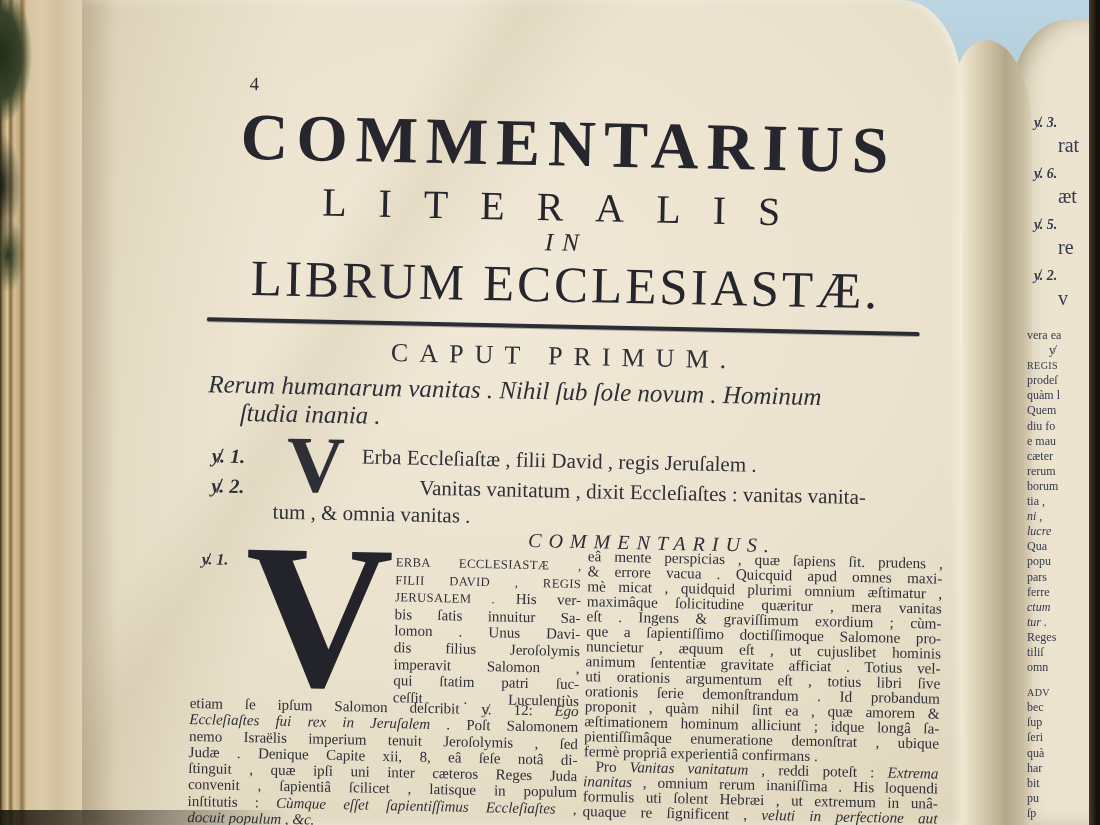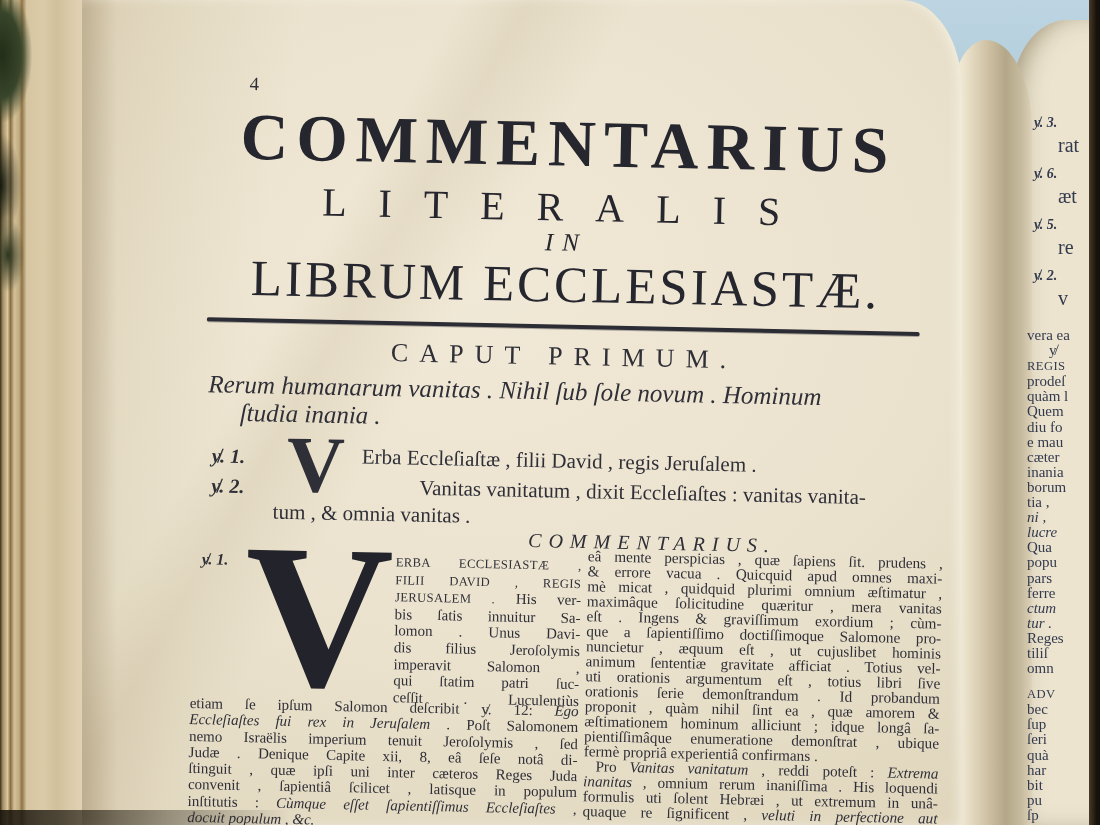--- a/index.html
+++ b/index.html
@@ -78,21 +78,21 @@
   .it{font-style:italic;}
   .sc{font-size:.84em;letter-spacing:.4px;}
 
   
   .rp{position:absolute;left:0;top:0;color:#333a4e;}
   .rpA{position:absolute;left:1034px;top:112px;}
   .vitem{margin-bottom:7px;}
   .vrow{font-size:14px;line-height:22px;font-weight:700;font-style:italic;}
   .vfrag{font-size:20px;line-height:22px;padding-left:24px;font-style:normal;font-weight:400;}
   .rpB{position:absolute;left:1027px;top:328px;width:72px;}
-  .rpB .cl{font-size:15px;line-height:15.1px;text-align:left;text-align-last:left;}
+  .rpB .cl{font-size:12px;line-height:15.1px;text-align:left;text-align-last:left;}
   .rpB .ind2{padding-left:22px;}
 </style>
 </head>
 <body>
 
 <div class="stage">
 
   <div class="sky"></div>
   <div class="edge-left"></div>
   <div class="page-right"></div>
@@ -192,21 +192,21 @@
     <div class="rpB">
         <div class="cl">vera ea</div>
         <div class="cl ind2"><span>y̸</span></div>
         <div class="cl"><span class="sc">REGIS</span></div>
         <div class="cl">prodeſ</div>
         <div class="cl">quàm l</div>
         <div class="cl">Quem</div>
         <div class="cl">diu fo</div>
         <div class="cl">e mau</div>
         <div class="cl">cæter</div>
-        <div class="cl">inania</div>
+        <div class="cl">rerum</div>
         <div class="cl">borum</div>
         <div class="cl">tia ,</div>
         <div class="cl"><span class="it">ni ,</span></div>
         <div class="cl"><span class="it">lucre</span></div>
         <div class="cl">Qua</div>
         <div class="cl">popu</div>
         <div class="cl">pars</div>
         <div class="cl">ferre</div>
         <div class="cl"><span class="it">ctum</span></div>
         <div class="cl"><span class="it">tur .</span></div>

